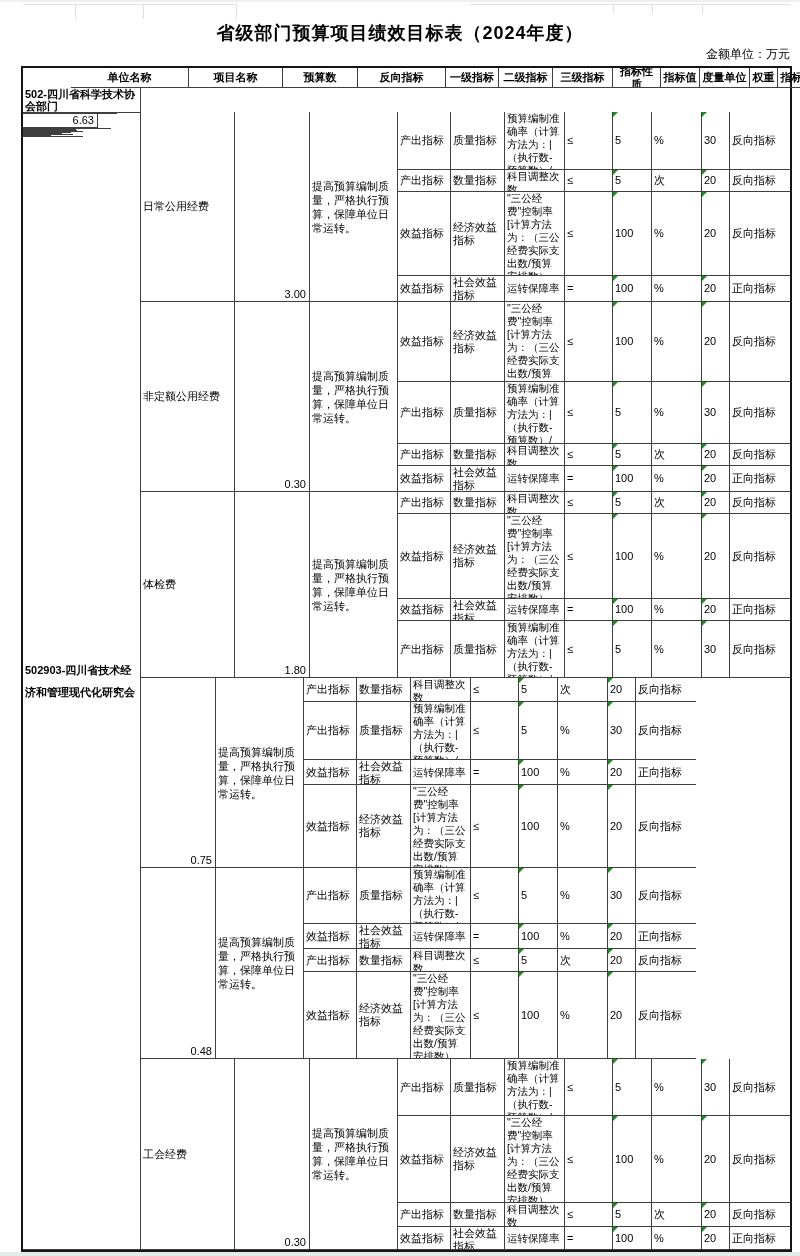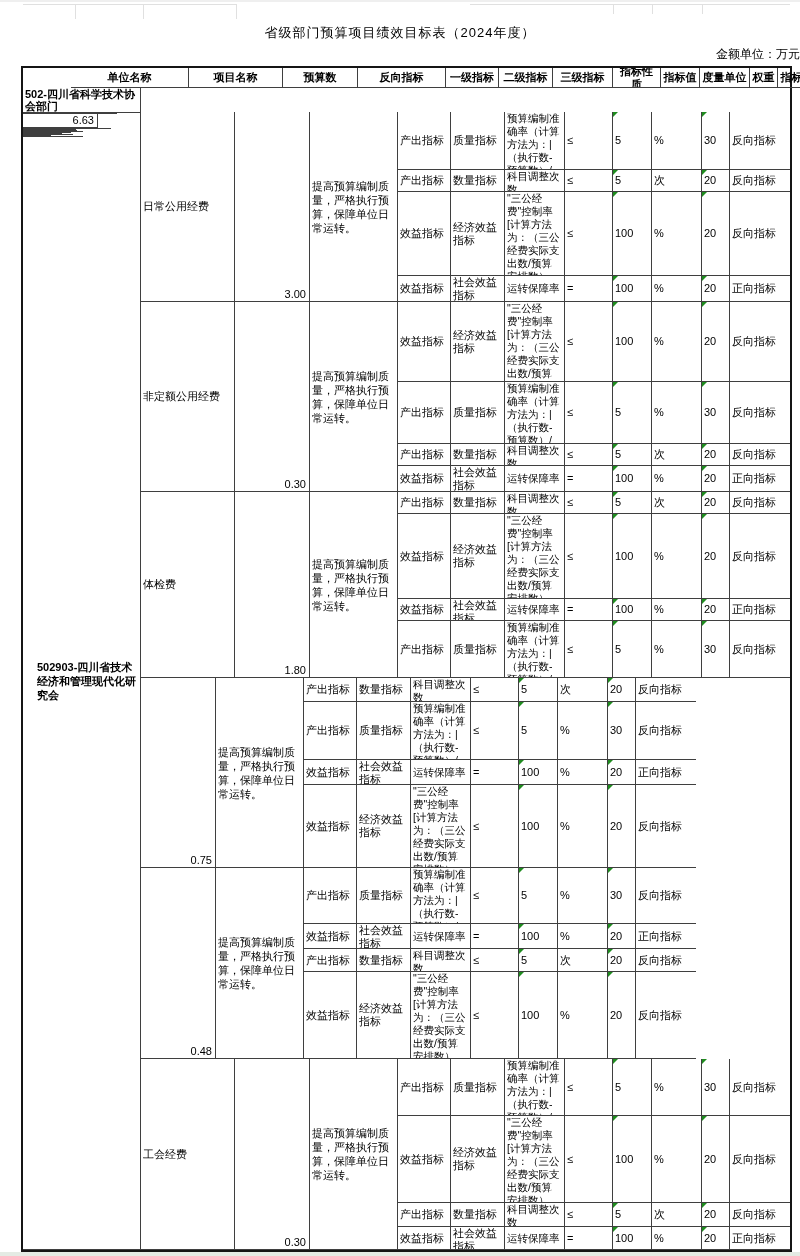--- a/index.html
+++ b/index.html
@@ -1,42 +1,42 @@
 <!DOCTYPE html>
 <html><head>
 <meta charset="utf-8">
 <style>
   html,body{margin:0;padding:0;background:#fff;}
   .page{position:relative;width:800px;height:1256px;background:#fff;overflow:hidden;
         font-family:"Liberation Sans","DejaVu Sans",sans-serif;color:#000;}
   .topband{position:absolute;left:0;top:0;width:800px;height:2px;background:#efefef;}
   .gl{position:absolute;background:#e0e0e0;}
   .title{position:absolute;left:0;top:22px;width:800px;height:22px;line-height:22px;
-         text-align:center;font-size:13px;font-weight:normal;letter-spacing:1px;}
-  .unitnote{position:absolute;right:0;top:46px;font-size:12px;text-align:right;}
+         text-align:center;font-size:18px;font-weight:bold;letter-spacing:1px;}
+  .unitnote{position:absolute;right:10px;top:46px;font-size:12px;text-align:right;}
   .tbl{position:absolute;left:21px;top:66px;width:767px;height:1182px;border:2px solid #151515;
        background:#fff;display:flex;flex-direction:column;}
   .row{display:flex;flex:0 0 auto;}
   .cell{position:relative;flex:0 0 auto;box-sizing:border-box;border-right:1px solid #3f3f3f;
         border-bottom:1px solid #3f3f3f;display:flex;align-items:center;overflow:hidden;
         padding:0 2px;font-size:11px;line-height:13px;}
   .cell>span{max-height:100%;overflow:hidden;display:block;width:100%;}
   .lc{border-right:none;}
   .w0{width:118px}.w1{width:94px}.w2{width:75px}.w3{width:88px}.w4{width:53px}.w5{width:54px}
   .w6{width:60px}.w7{width:48px}.w8{width:39px}.w9{width:50px}.w10{width:28px}.w11{width:60px}
   .hrow{height:20px;margin-left:48px;}
   .hrow .cell{justify-content:center;font-weight:bold;text-align:center;}
   .r502{height:24px;flex-direction:column;}
   .u502{font-weight:bold;align-items:flex-start;}
   .u502 span{line-height:12px;}
   .bud{justify-content:flex-end;padding-right:3px;align-items:flex-end;}
   .bud span{text-align:right;}
   .main{display:flex;flex:0 0 auto;}
   .unitcell{font-weight:bold;}
-  .unitcell span{line-height:14px;margin-left:12px;}
+  .unitcell span{line-height:22px;}
   .blocks{display:flex;flex-direction:column;width:649px;}
   .block{display:flex;flex:0 0 auto;}
   .tgt span{line-height:14px;}
   .irows{display:flex;flex-direction:column;width:392px;}
   .irow{display:flex;flex:0 0 auto;}
   .l3{font-size:10.5px;line-height:13px;padding:0 2px;}
   .corner{position:absolute;left:0;top:0;width:0;height:0;border-top:5px solid #1f8c1f;
           border-right:5px solid transparent;}
   .bottomtint{position:absolute;left:0;top:1252px;width:800px;height:4px;background:#e4ebe4;}
 </style>

